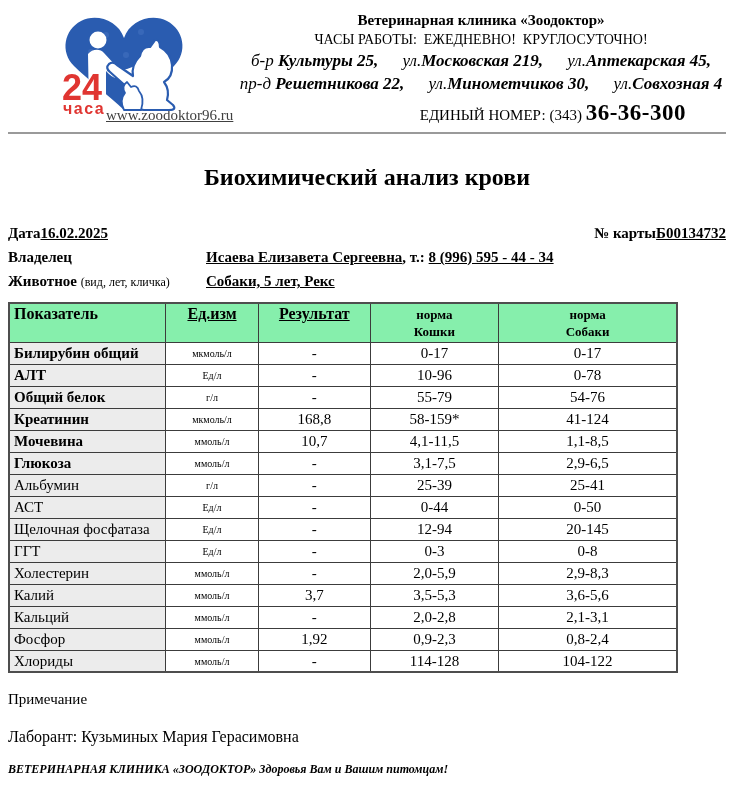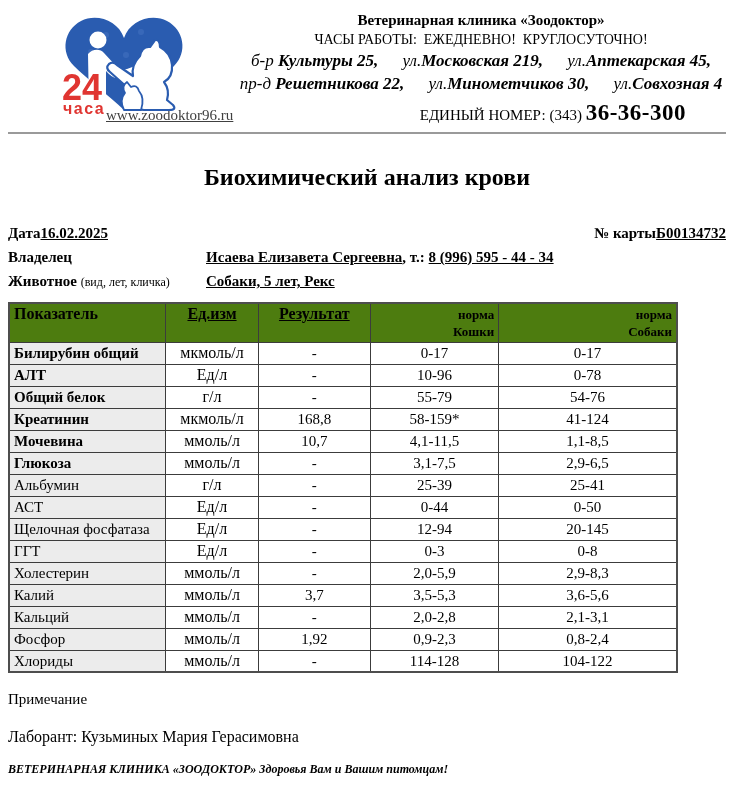--- a/index.html
+++ b/index.html
@@ -41,27 +41,27 @@
   .spacer { flex: 1; }
 
   
   table.results {
     margin-top: 10px; width: 670px;
     border-collapse: collapse;
     border: 2px solid #4e4e4e;
     font-size: 15px;
   }
   .results th, .results td { border: 1px solid #3c3c3c; padding: 1px 4px; }
-  .results thead th { background: #4d7c0f; font-weight: bold; vertical-align: top; height: 38px; }
+  .results thead th { background: #86efac; font-weight: bold; vertical-align: top; height: 38px; }
   .results th.h-name { text-align: left; font-size: 16px; }
   .results th.h-center { text-align: center; font-size: 16px; text-decoration: underline; }
-  .results th.h-norm { text-align: right; font-size: 13px; line-height: 1.3; padding-top: 3px; }
+  .results th.h-norm { text-align: center; font-size: 13px; line-height: 1.3; padding-top: 3px; }
   .results tbody td { height: 22px; text-align: center; }
   .results td.c-name { background: #ececec; text-align: left; }
-  .results td.c-unit { font-size: 16px; }
+  .results td.c-unit { font-size: 10px; }
   tr.bold-row td.c-name { font-weight: bold; }
 
   
   .note-label { margin-top: 18px; font-size: 15px; }
   .lab-line { margin-top: 20px; font-size: 16px; }
   .slogan { margin-top: 16px; font-size: 12px; font-style: italic; font-weight: bold; }
 
   
   .logo-24 { font-family: "Liberation Sans", sans-serif; font-weight: bold; }
 </style>

